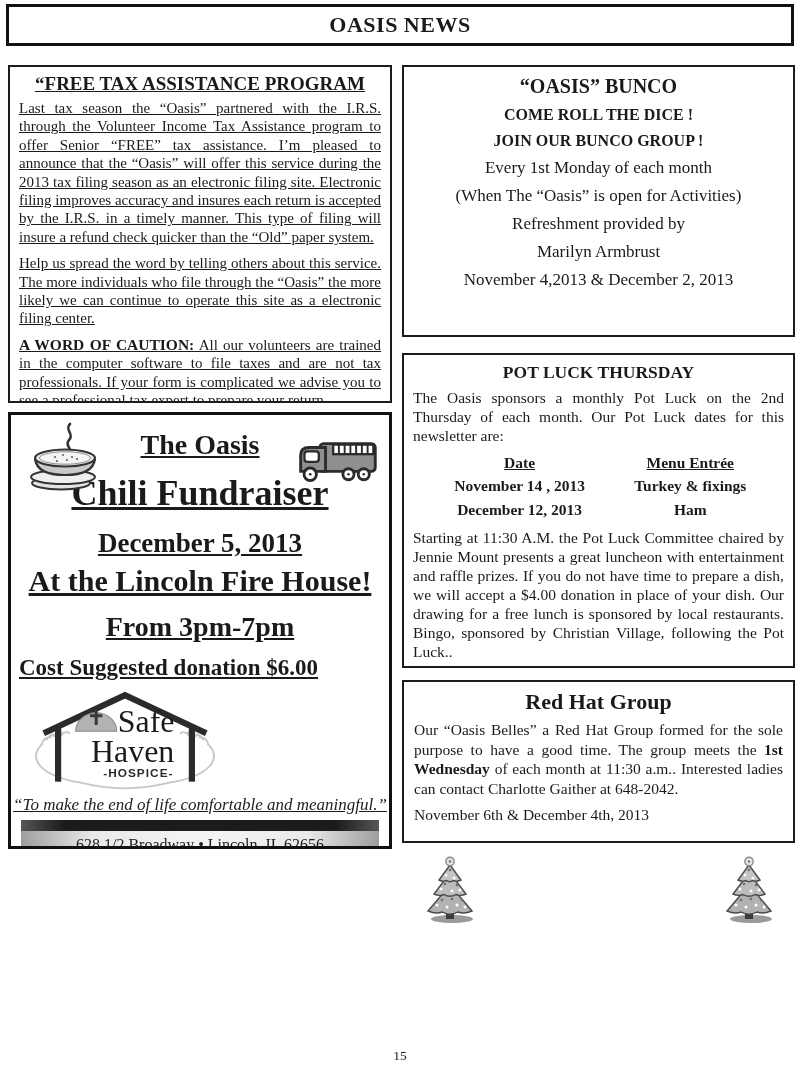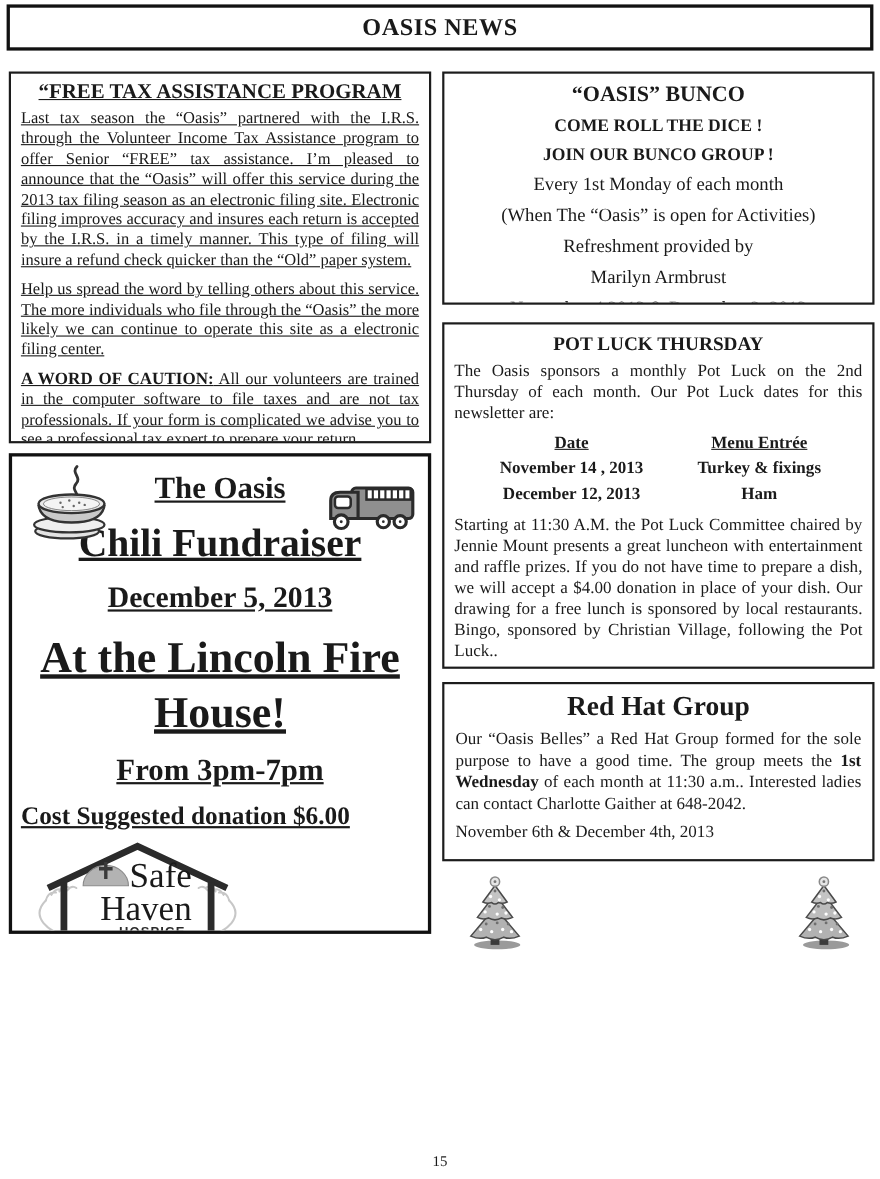--- a/index.html
+++ b/index.html
@@ -21,49 +21,49 @@
   .tax-box h2{margin:2px 0 4px 0;font-size:19px;text-align:center;font-weight:bold;}
   .tax-box p{margin:0 0 8px 0;font-size:15px;line-height:18.4px;text-align:justify;}
   .tax-box .lead{font-weight:bold;font-size:15.5px;}
 
   
   .chili-box{margin-top:9px;border:3px solid #111;height:437px;position:relative;padding-top:8px;}
   .chili-line{text-align:center;font-weight:bold;line-height:1.25;}
   .chili-l1{font-size:28px;margin-top:4px;}
   .chili-l2{font-size:36px;margin-top:9px;}
   .chili-l3{font-size:27px;margin-top:11px;}
-  .chili-l4{font-size:40px;margin-top:12px;}
+  .chili-l4{font-size:30px;margin-top:1px;}
   .chili-l5{font-size:28px;margin-top:10px;}
   .chili-l6{font-size:23px;margin-top:10px;text-align:left;padding-left:8px;}
   .soup-icon{position:absolute;left:8px;top:6px;}
   .truck-icon{position:absolute;right:8px;top:16px;}
   .sh-logo{display:block;margin:4px 0 0 16px;}
   .sh-tagline{margin-top:2px;text-align:center;font-style:italic;font-size:17px;color:#222;}
   .addr-wrap{margin:5px 10px 0 10px;}
   .addr-darkbar{height:11px;background:linear-gradient(90deg,#555,#1c1c1c 12%,#1c1c1c 88%,#555);}
   .addr-silver{background:linear-gradient(90deg,#9e9e9e,#e9e9e9 20%,#f4f4f4 50%,#e9e9e9 80%,#9e9e9e);
                text-align:center;font-size:16px;line-height:18px;padding:5px 0 6px 0;color:#1c1c1c;}
 
   
-  .bunco-box{height:212px;padding:6px 8px;text-align:center;}
+  .bunco-box{height:272px;padding:6px 8px;text-align:center;}
   .bunco-box h2{margin:2px 0 4px 0;font-size:20px;font-weight:bold;}
   .bunco-bold{font-size:16px;font-weight:bold;margin-top:8px;}
   .bunco-line{font-size:17px;margin-top:8px;}
 
   
   .potluck-box{margin-top:16px;height:315px;padding:5px 9px;}
   .potluck-box h2{margin:2px 0 5px 0;font-size:17.5px;text-align:center;font-weight:bold;}
   .potluck-box p{margin:0;font-size:15.5px;line-height:19px;text-align:justify;}
   .pl-table{width:92%;margin:7px auto 6px auto;border-collapse:collapse;}
   .pl-table th{font-size:15.5px;font-weight:bold;text-decoration:underline;text-align:center;padding:2px 0;}
   .pl-table td{font-size:15.5px;font-weight:bold;text-align:center;padding:3px 0;}
 
   
   .redhat-box{margin-top:12px;height:163px;padding:5px 10px;}
-  .redhat-box h2{margin:2px 0 5px 0;font-size:25px;text-align:center;font-weight:bold;}
+  .redhat-box h2{margin:2px 0 5px 0;font-size:22px;text-align:center;font-weight:bold;}
   .redhat-box p{margin:0;font-size:15.5px;line-height:19.5px;text-align:justify;}
   .rh-dates{font-size:15.5px;margin-top:8px;}
 
   
   .trees-row{display:flex;justify-content:space-between;padding:12px 14px 0 16px;}
 
   
   .page-num{position:absolute;left:0;right:0;bottom:8px;text-align:center;font-size:13.5px;}
 </style>
 </head>
@@ -142,20 +142,27 @@
         <path d="M47 43 A20 18 0 0 1 87 43 Z" fill="#b3b3b3" stroke="#8a8a8a" stroke-width="1"></path>
         <path d="M67 22 v15 M61 28 h12" stroke="#3a3a3a" stroke-width="3"></path>
 
         <text x="88" y="44" font-family="Liberation Serif, DejaVu Serif, serif" font-size="31" fill="#1a1a1a">Safe</text>
         <text x="62" y="73" font-family="Liberation Serif, DejaVu Serif, serif" font-size="31" fill="#1a1a1a">Haven</text>
         <text x="108" y="87" text-anchor="middle" font-family="Liberation Sans, DejaVu Sans, sans-serif" font-size="11.5" letter-spacing="1" font-weight="bold" fill="#2b2b2b">-HOSPICE-</text>
       </svg>
 
       <div class="sh-tagline">“To make the end of life comfortable and meaningful.”</div>
 
+      <div class="addr-wrap">
+        <div class="addr-darkbar"></div>
+        <div class="addr-silver">
+          <div>628 1/2 Broadway • Lincoln, IL 62656</div>
+
+        </div>
+      </div>
     </div>
   </div>
 
   <div class="col-right">
 
     <div class="box bunco-box">
       <h2>“OASIS” BUNCO</h2>
       <div class="bunco-bold">COME ROLL THE DICE !</div>
       <div class="bunco-bold">JOIN OUR BUNCO GROUP !</div>
       <div class="bunco-line">Every 1st  Monday of each month</div>

